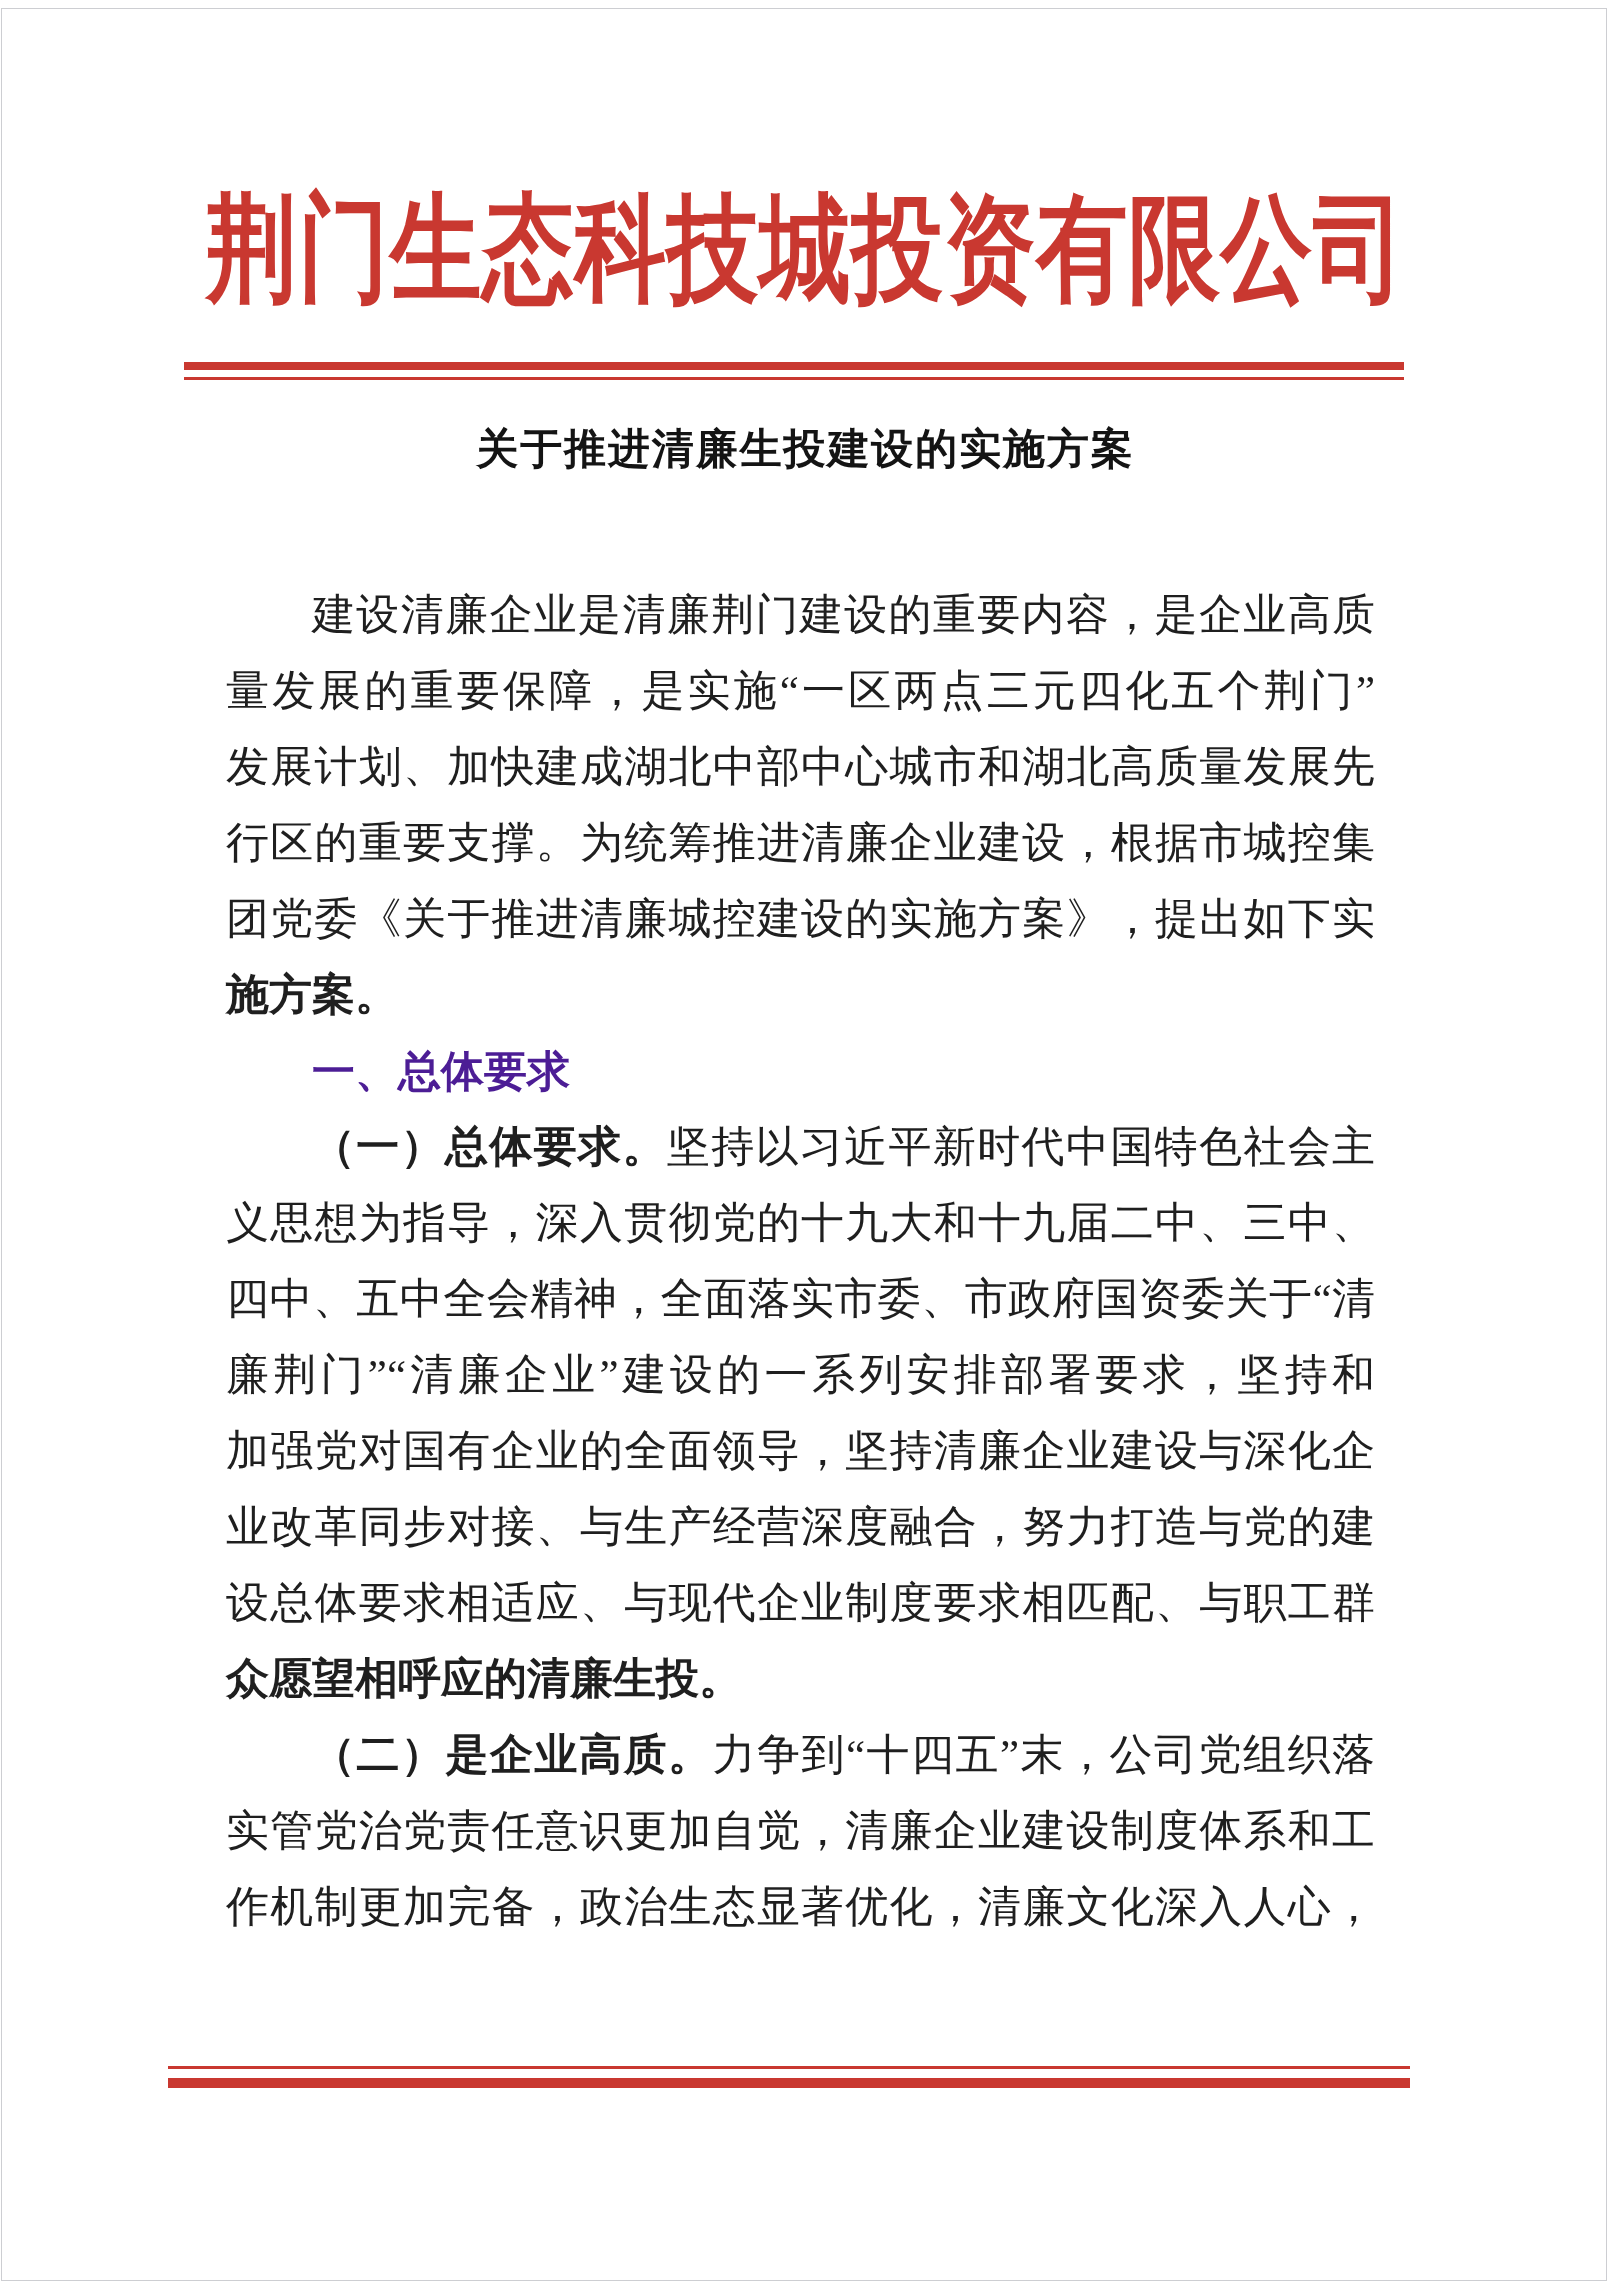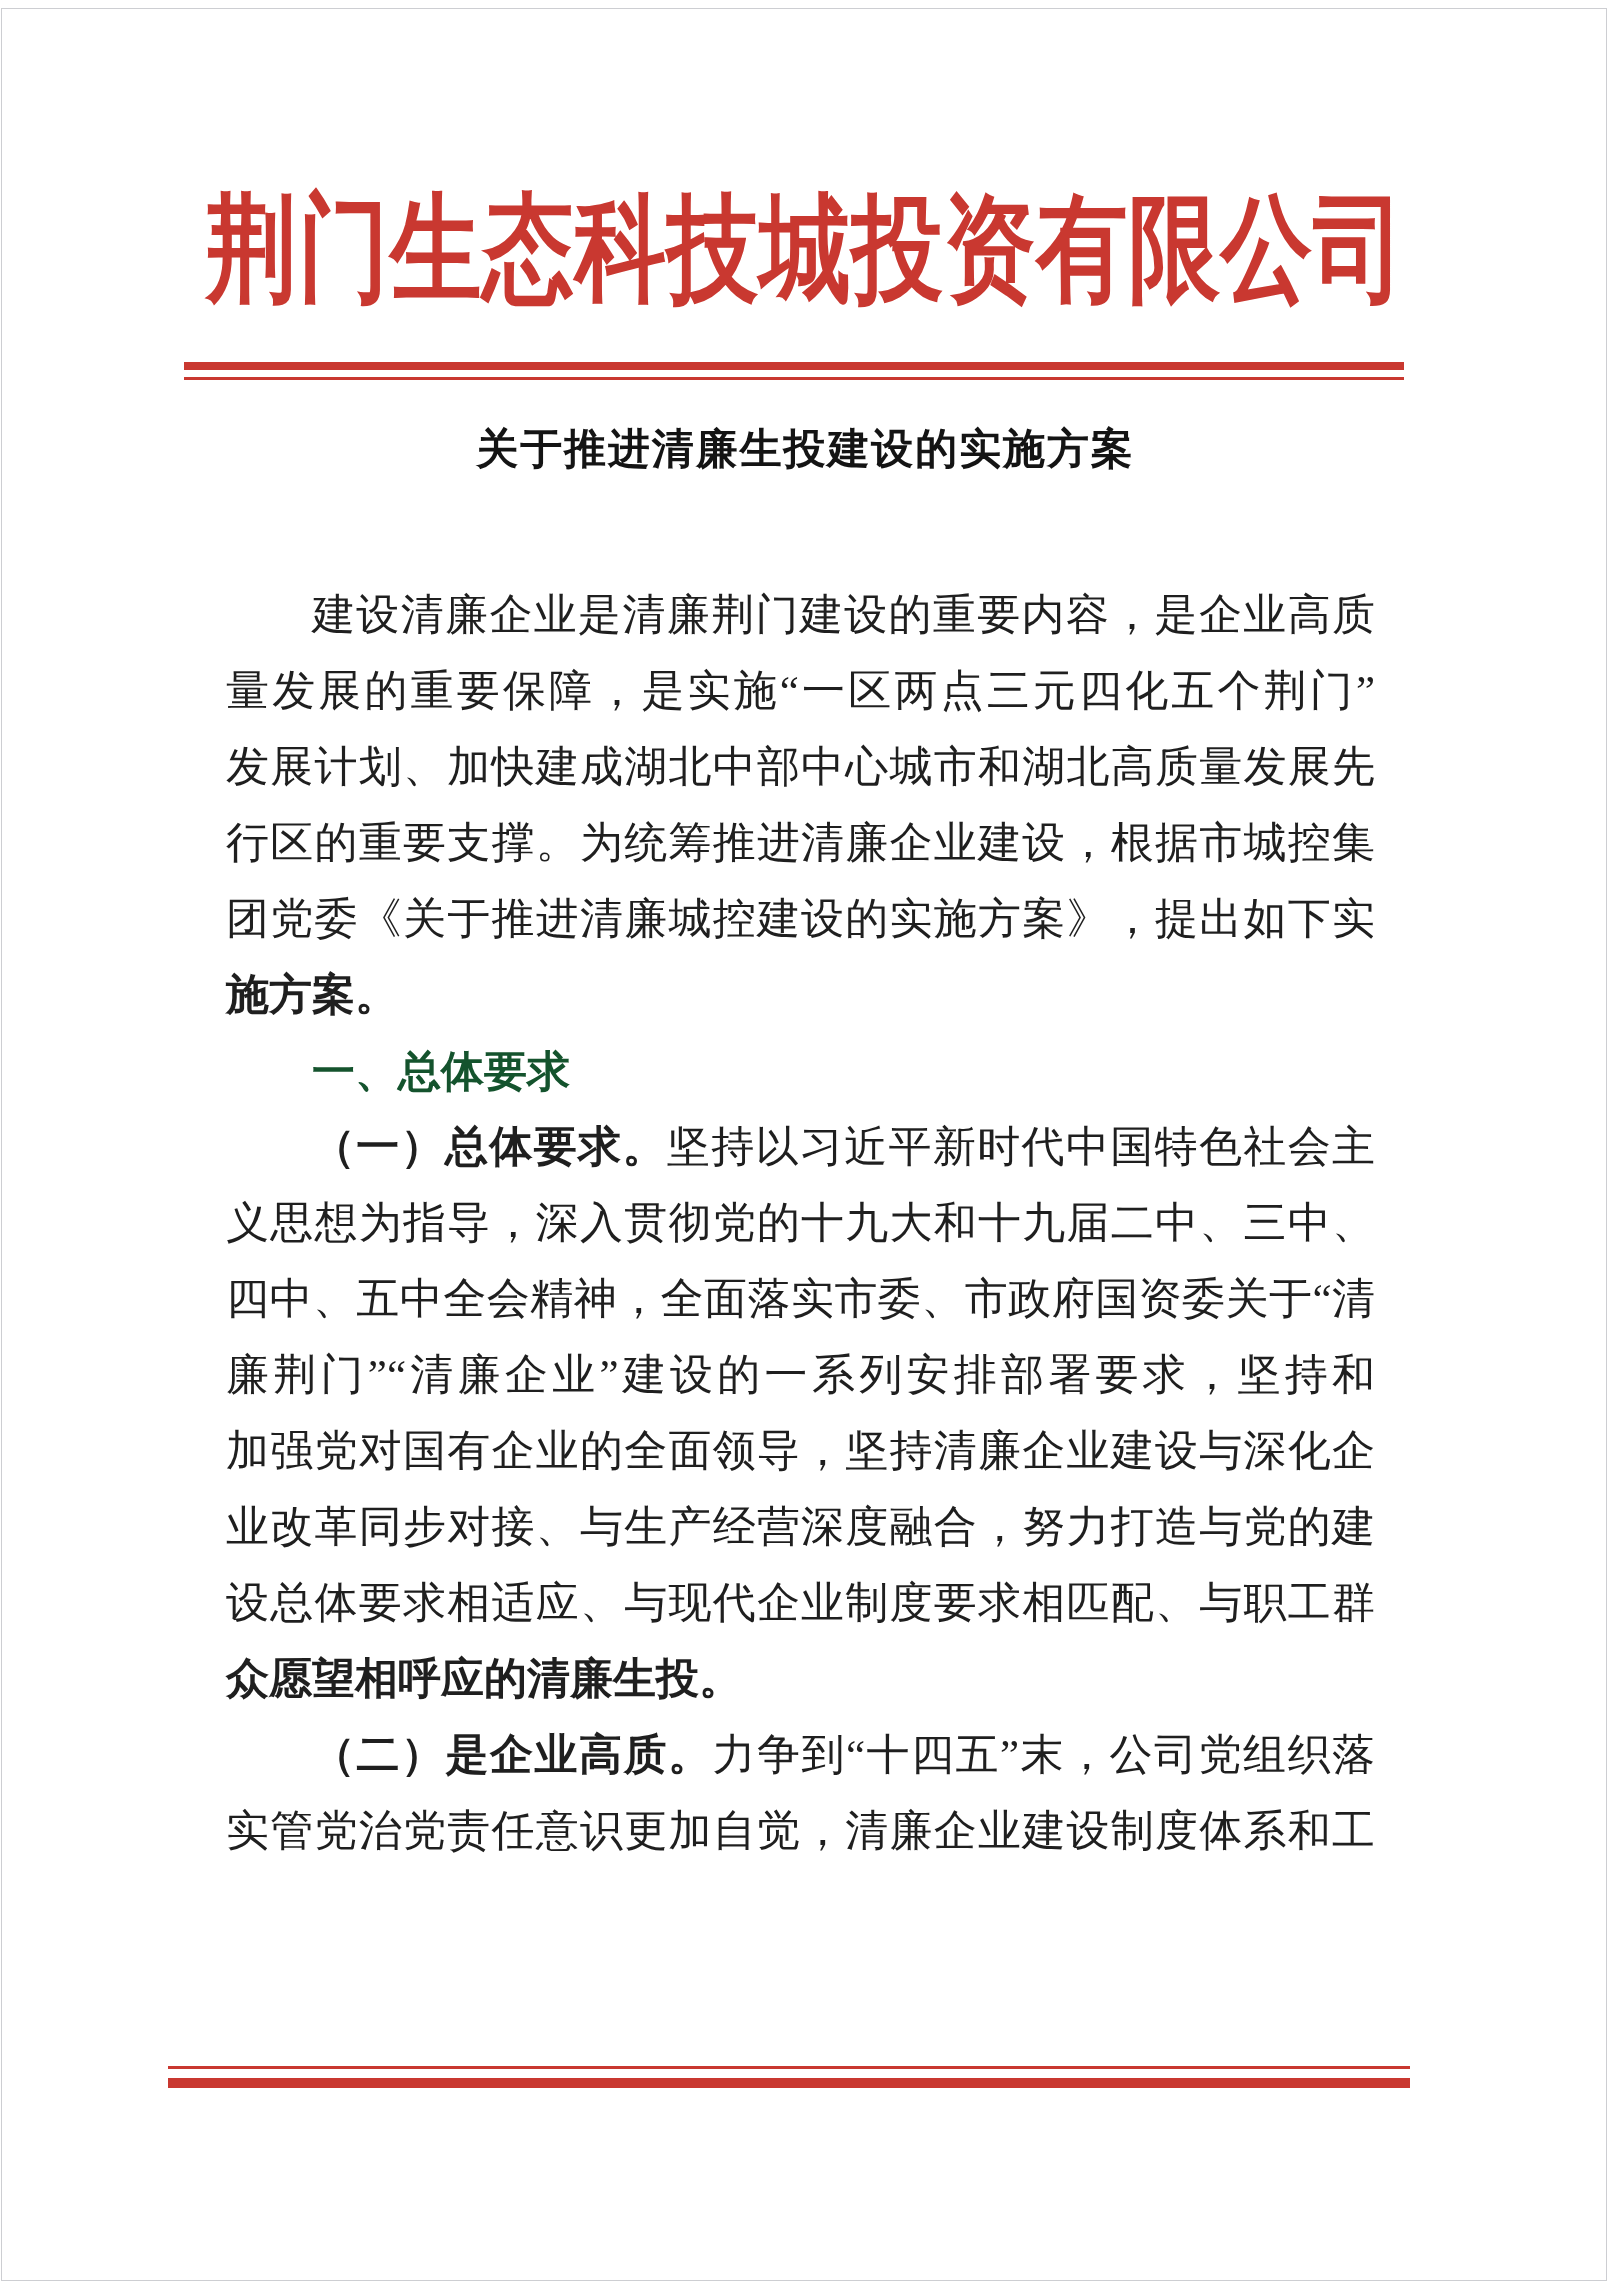--- a/index.html
+++ b/index.html
@@ -84,21 +84,21 @@
     overflow: visible;
     white-space: nowrap;
   }
   .pend  { text-align-last: left; font-weight: bold; }
   .indent { text-indent: 2em; }
   .lead { font-weight: bold; }
   .heading {
     font-weight: bold;
     font-family: "Liberation Sans", "DejaVu Sans", sans-serif;
     text-align-last: left;
-    color: #14532d;
+    color: #4c1d95;
   }
 </style>
 </head>
 <body>
 
 <div class="canvas">
   <div class="page-frame"></div>
 
   <div class="company">荆门生态科技城投资有限公司</div>
 
@@ -152,18 +152,21 @@
     </div>
     <div class="line pend">
       <span>众愿望相呼应的清廉生投。</span>
     </div>
     <div class="line indent">
       <span class="lead">（二）是企业高质。</span><span>力争到“十四五”末，公司党组织落</span>
     </div>
     <div class="line">
       <span>实管党治党责任意识更加自觉，清廉企业建设制度体系和工</span>
     </div>
+    <div class="line">
+      <span>作机制更加完备，政治生态显著优化，清廉文化深入人心，</span>
+    </div>
   </div>
 
   <div class="rule rule-bot-thin"></div>
   <div class="rule rule-bot-thick"></div>
 </div>
 
 
 </body></html>

